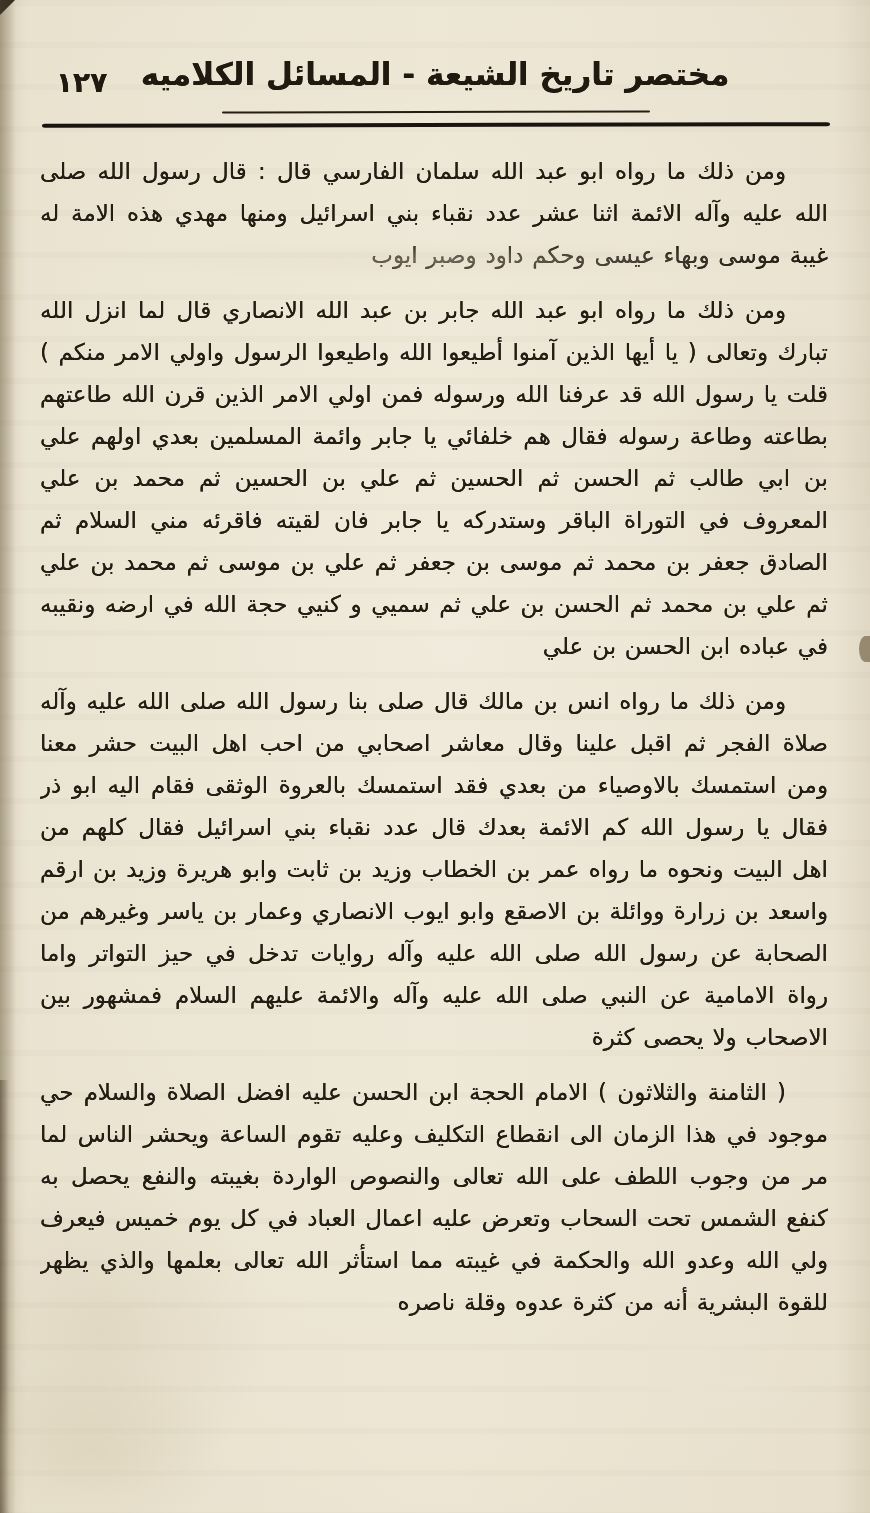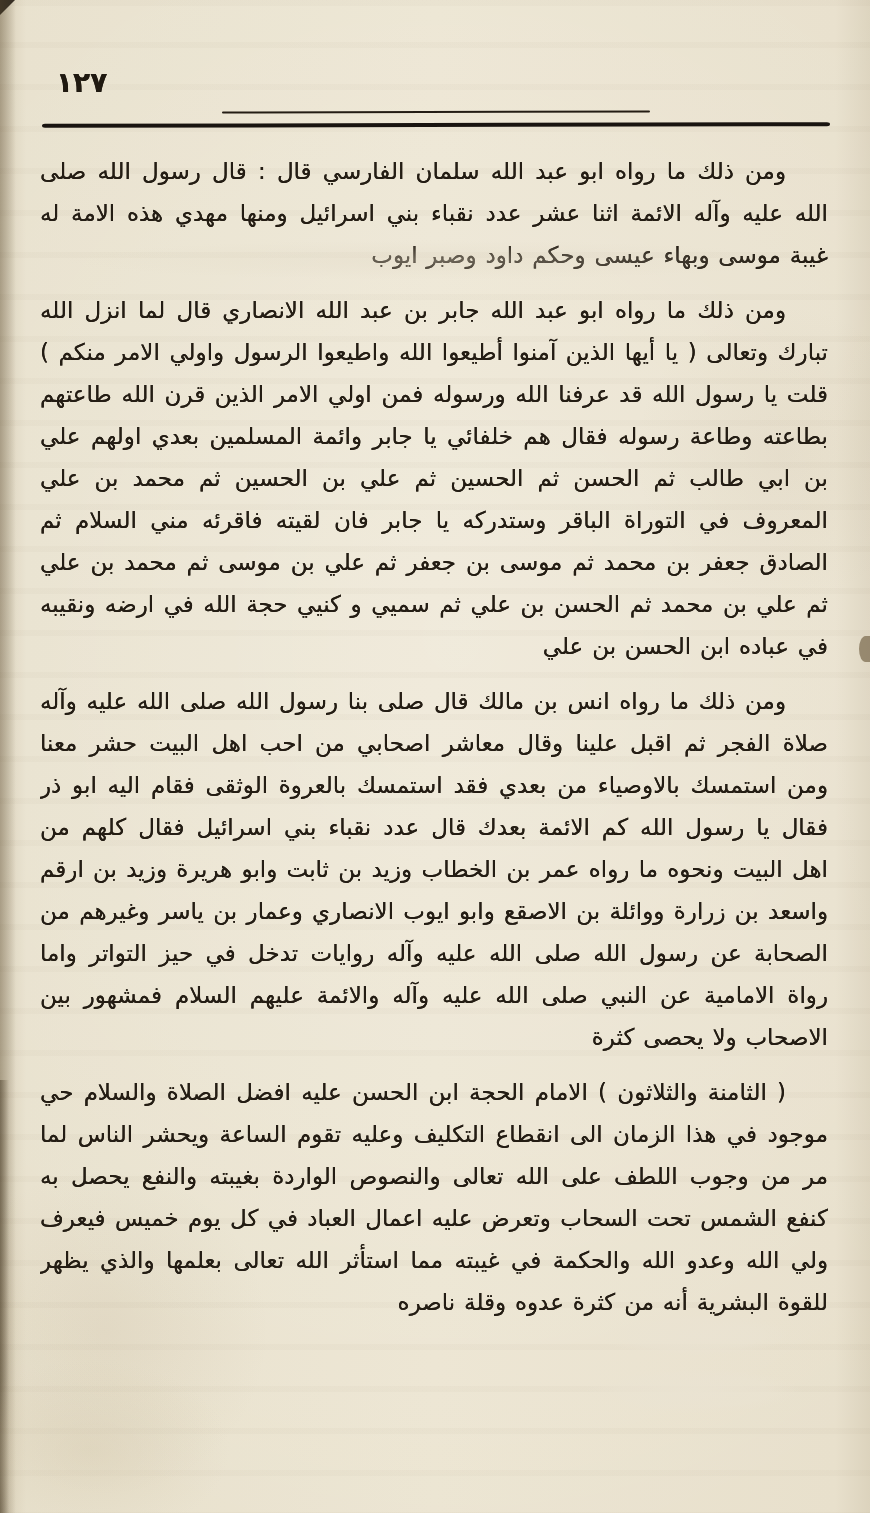--- a/index.html
+++ b/index.html
@@ -145,20 +145,21 @@
 
 <div class="scan">
 
   <div class="corner-mark"></div>
   <div class="edge-shadow"></div>
   <div class="edge-shadow-bottom"></div>
   <div class="speck"></div>
 
   <div class="page-number">١٢٧</div>
 
+  <div class="title">مختصر تاريخ الشيعة - المسائل الكلاميه</div>
 
   <div class="title-underline"></div>
   <div class="rule"></div>
 
   <div class="body-text">
     <p>ومن ذلك ما رواه ابو عبد الله سلمان الفارسي قال : قال رسول الله صلى الله عليه وآله الائمة اثنا عشر عدد نقباء بني اسرائيل ومنها مهدي هذه الامة له غيبة موسى وبهاء عيسى وحكم داود وصبر ايوب</p>
     <p>ومن ذلك ما رواه ابو عبد الله جابر بن عبد الله الانصاري قال لما انزل الله تبارك وتعالى ( يا أيها الذين آمنوا أطيعوا الله واطيعوا الرسول واولي الامر منكم ) قلت يا رسول الله قد عرفنا الله ورسوله فمن اولي الامر الذين قرن الله طاعتهم بطاعته وطاعة رسوله فقال هم خلفائي يا جابر وائمة المسلمين بعدي اولهم علي بن ابي طالب ثم الحسن ثم الحسين ثم علي بن الحسين ثم محمد بن علي المعروف في التوراة الباقر وستدركه يا جابر فان لقيته فاقرئه مني السلام ثم الصادق جعفر بن محمد ثم موسى بن جعفر ثم علي بن موسى ثم محمد بن علي ثم علي بن محمد ثم الحسن بن علي ثم سميي و كنيي حجة الله في ارضه ونقيبه في عباده ابن الحسن بن علي</p>
     <p>ومن ذلك ما رواه انس بن مالك قال صلى بنا رسول الله صلى الله عليه وآله صلاة الفجر ثم اقبل علينا وقال معاشر اصحابي من احب اهل البيت حشر معنا ومن استمسك بالاوصياء من بعدي فقد استمسك بالعروة الوثقى فقام اليه ابو ذر فقال يا رسول الله كم الائمة بعدك قال عدد نقباء بني اسرائيل فقال كلهم من اهل البيت ونحوه ما رواه عمر بن الخطاب وزيد بن ثابت وابو هريرة وزيد بن ارقم واسعد بن زرارة ووائلة بن الاصقع وابو ايوب الانصاري وعمار بن ياسر وغيرهم من الصحابة عن رسول الله صلى الله عليه وآله روايات تدخل في حيز التواتر واما رواة الامامية عن النبي صلى الله عليه وآله والائمة عليهم السلام فمشهور بين الاصحاب ولا يحصى كثرة</p>
     <p>( الثامنة والثلاثون ) الامام الحجة ابن الحسن عليه افضل الصلاة والسلام حي موجود في هذا الزمان الى انقطاع التكليف وعليه تقوم الساعة ويحشر الناس لما مر من وجوب اللطف على الله تعالى والنصوص الواردة بغيبته والنفع يحصل به كنفع الشمس تحت السحاب وتعرض عليه اعمال العباد في كل يوم خميس فيعرف ولي الله وعدو الله والحكمة في غيبته مما استأثر الله تعالى بعلمها والذي يظهر للقوة البشرية أنه من كثرة عدوه وقلة ناصره</p>
   </div>

